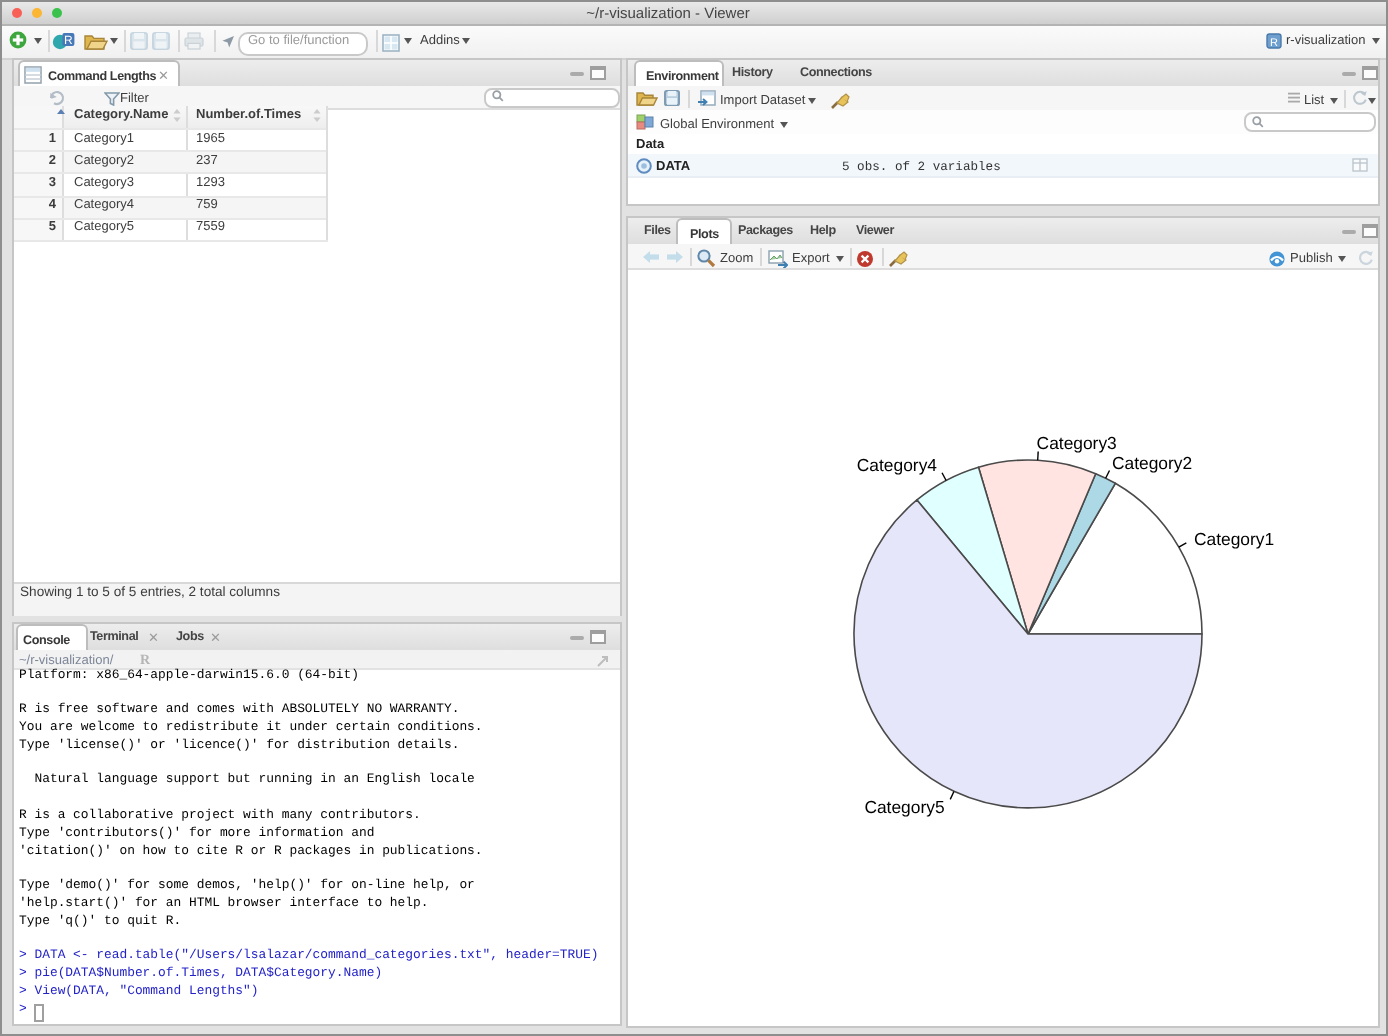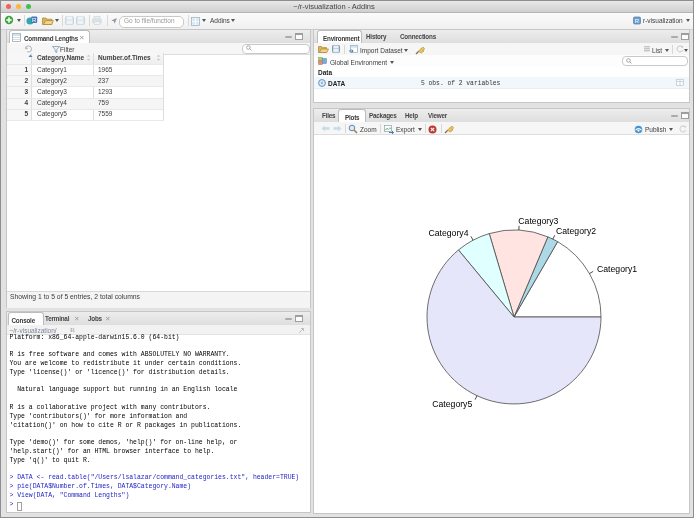--- a/index.html
+++ b/index.html
@@ -27,21 +27,21 @@
 #contable{position:absolute;font-family:"Liberation Mono",monospace;font-size:6.45px;line-height:8.8px;color:#000;white-space:pre;}
 #contable .b{color:#2222c8;}
 </style>
 </head>
 <body>
 <div id="win">
   <div id="titlebar">
     <div class="tl" style="left:5px;background:#f85f56;"></div>
     <div class="tl" style="left:15px;background:#fbb633;"></div>
     <div class="tl" style="left:25px;background:#3bc24c;"></div>
-    <div id="title">~/r-visualization - Addins</div>
+    <div id="title">~/r-visualization - Viewer</div>
   </div>
   <div id="toolbar">
     <svg class="abs" style="left:3px;top:2px;" width="10" height="10" viewBox="0 0 10 10">
         <circle cx="5" cy="5" r="4.2" fill="#3da73d"></circle>
         <rect x="4.2" y="2.4" width="1.6" height="5.2" fill="#fff"></rect>
         <rect x="2.4" y="4.2" width="5.2" height="1.6" fill="#fff"></rect>
       </svg>
     <div class="arr" style="left:16px;top:6px;"></div>
     <div class="sep" style="left:22.5px;top:2px;height:11px;"></div>
     <svg class="abs" style="left:25px;top:2px;" width="12" height="11" viewBox="0 0 12 11">

